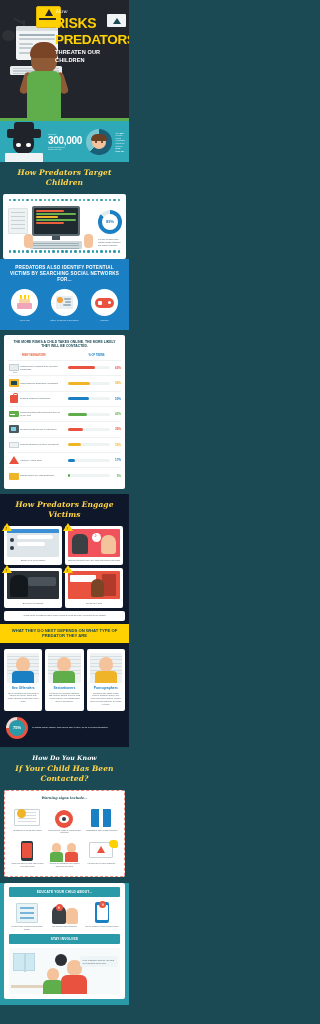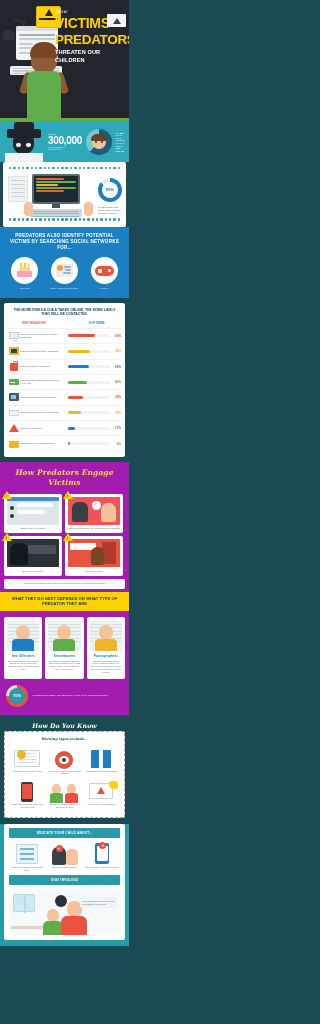--- a/index.html
+++ b/index.html
@@ -118,21 +118,21 @@
     background:conic-gradient(#1b5e77 0 62%, rgba(255,255,255,.35) 62% 100%);
   }
   .kidface { position:absolute; left:5px; top:5px; width:16px; height:16px; }
   .kidface .h { position:absolute; left:1px; top:1px; width:14px; height:14px; background:#f4c39b; border-radius:7px; }
   .kidface .hair { position:absolute; left:0px; top:0px; width:16px; height:7px; background:#6b4024; border-radius:8px 8px 2px 2px; }
   .kidface .e { position:absolute; top:7px; width:2px; height:2px; background:#3a2a1d; border-radius:50%; }
   .kidface .e.l { left:4px; } .kidface .e.r { right:4px; }
   .stat-right { flex:1; }
 
   
-  .teal { background:#a21caf; }
+  .teal { background:#0f172a; }
   .dark-teal { background:#1b4a55; }
 
   .desk-scene { background:#fff; margin:0 3px; border-radius:2px; padding:5px 3px 3px; position:relative; }
   .dots-row { display:flex; justify-content:space-between; padding:0 3px 3px; }
   .dots-row i { width:2.4px;height:2.4px;background:#2b9aa8;border-radius:50%;display:block; }
   .pc { position:relative; height:46px; }
   .pc .shelf { position:absolute; left:2px; top:4px; width:20px; height:26px; background:#eef2f3; border:1px solid #dbe3e5; border-radius:1px; }
   .pc .shelf i { display:block; height:1.4px; background:#c6d2d6; margin:2.6px 2px; }
   .pc .screen { position:absolute; left:26px; top:2px; width:48px; height:30px; background:#5b6a70; border-radius:2px; padding:2px; }
   .pc .screen .inner { background:#1e2a2f; height:100%; border-radius:1px; padding:2px; }
@@ -333,21 +333,21 @@
       <div class="head"></div>
         <div class="hairb"></div>
       <div class="body"></div>
     </div>
     <div class="warn-badge">
       <div class="tri"></div>
         <div class="bl"></div>
     </div>
     <div class="hdr-text">
       <div class="hdr-how">How</div>
-      <div class="hdr-online">VICTIMS</div>
+      <div class="hdr-online">RISKS</div>
       <div class="hdr-predators">PREDATORS</div>
       <div class="hdr-sub">THREATEN OUR CHILDREN</div>
     </div>
     <div class="hdr-screen">
         <div class="m"></div>
       </div>
   </div>
   <div class="hdr-bottom-strip"></div>
 
   <div class="sec stats">
@@ -381,20 +381,21 @@
       <div class="stat-right nano stat-lbl">
         <span>Over</span>
         <b>50%</b>
         <span>of online sexual exploitation victims are between</span>
         <b>12-15 years old.</b>
       </div>
     </div>
   </div>
 
   <div class="sec dark-teal">
+    <div class="script-title">How Predators Target Children</div>
     <div class="desk-scene">
       <div class="dots-row">
         <i></i>
           <i></i>
           <i></i>
           <i></i>
           <i></i>
           <i></i>
           <i></i>
           <i></i>
@@ -735,20 +736,21 @@
     <div class="pct-note">
       <div class="pct-circ">
         <div class="h3">75%</div>
       </div>
       <p>of victims whose imagery was offered face-to-face, for an in-person interaction.</p>
     </div>
   </div>
 
   <div class="sec dark-teal">
     <div class="script-title small">How Do You Know</div>
+    <div class="script-title" style="padding-top:1px">If Your Child Has Been Contacted?</div>
     <div class="signs-card">
       <div class="signs-head">
         <span>Warning signs include...</span>
       </div>
       <div class="sgrid">
         <div class="sg">
           <div class="art2">
               <div class="mon2">
                 <i></i>
                 <i></i>

